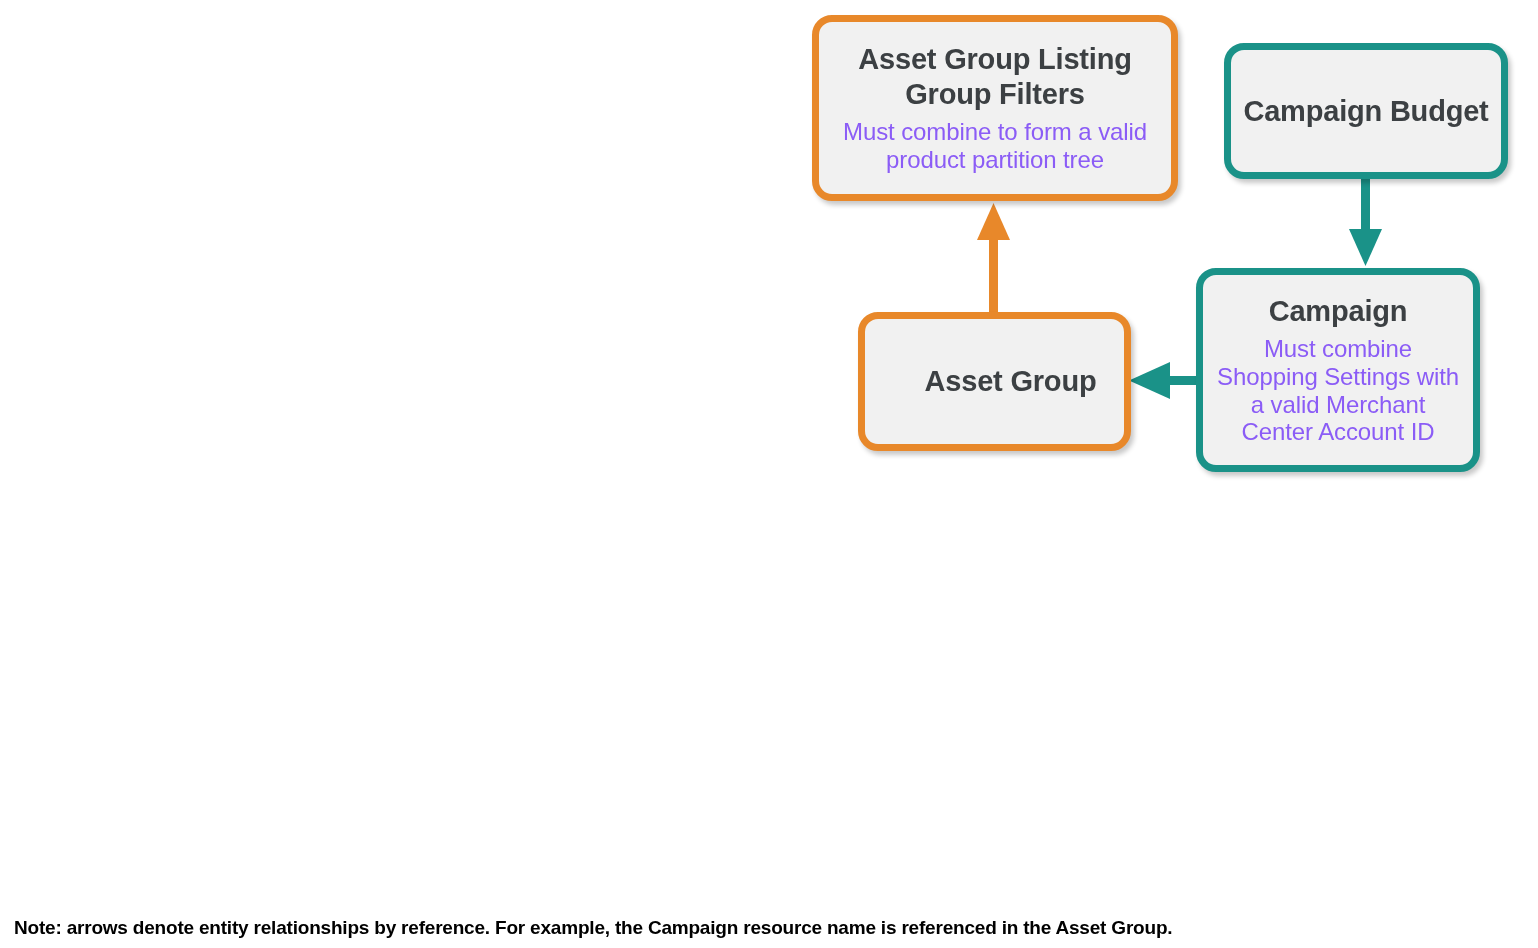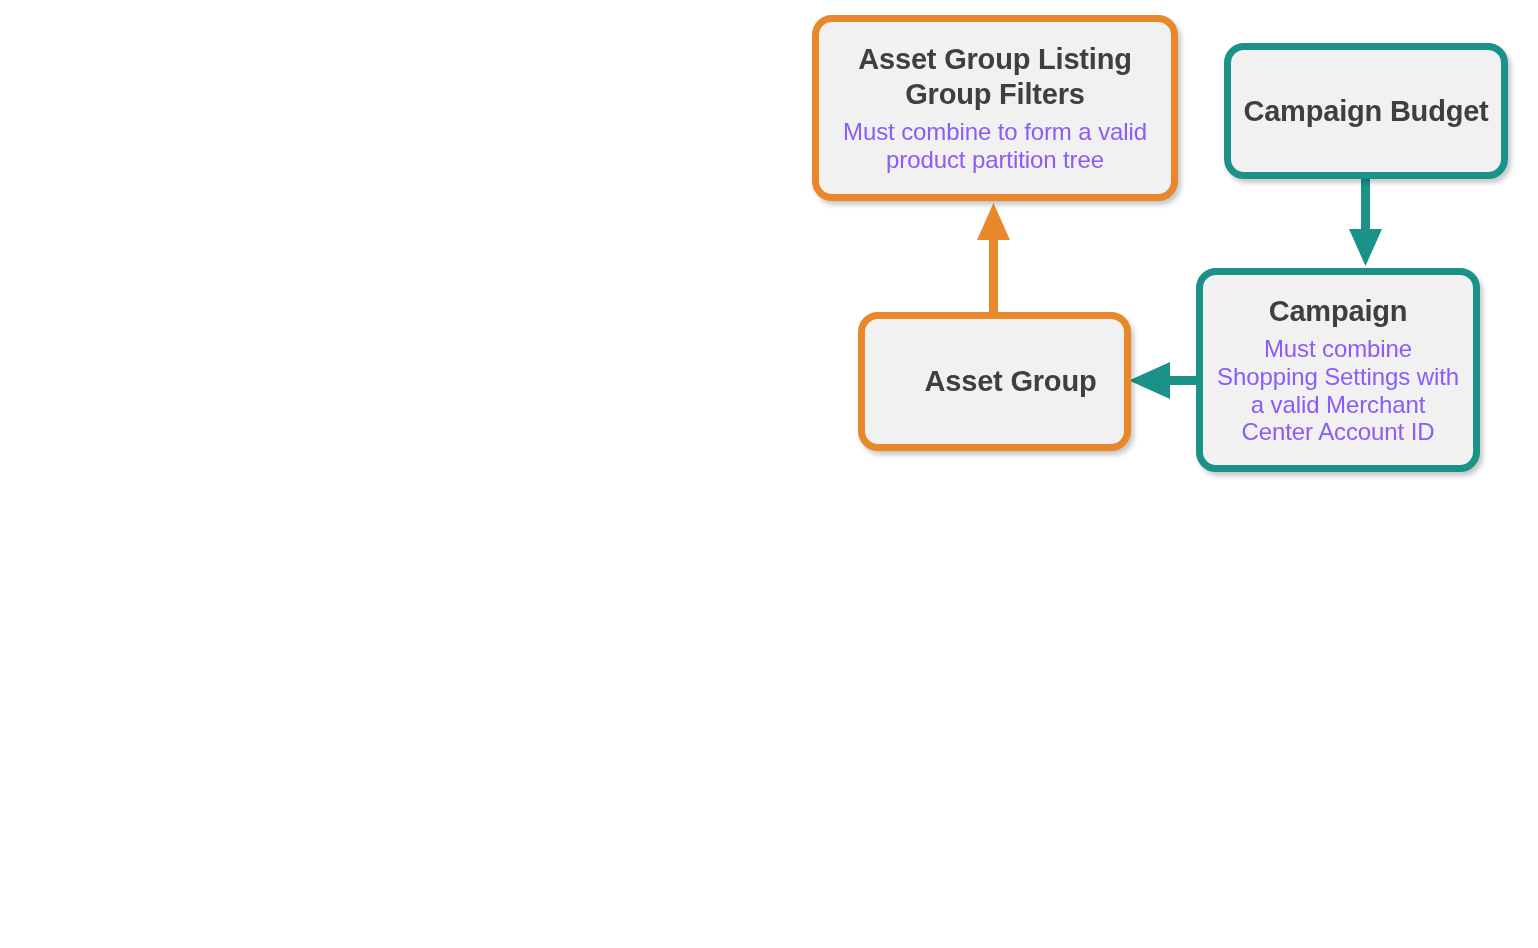--- a/index.html
+++ b/index.html
@@ -135,14 +135,15 @@
 
   <div class="node orange" id="node-asset-group">
     <div class="node-title">Asset Group</div>
   </div>
 
   <div class="node teal" id="node-campaign">
     <div class="node-title">Campaign</div>
     <div class="node-subtitle">Must combine Shopping Settings with a valid Merchant Center Account ID</div>
   </div>
 
+  <div id="footnote">Note: arrows denote entity relationships by reference. For example, the Campaign resource name is referenced in the Asset Group.</div>
 
 </div>
 
 </body></html>

